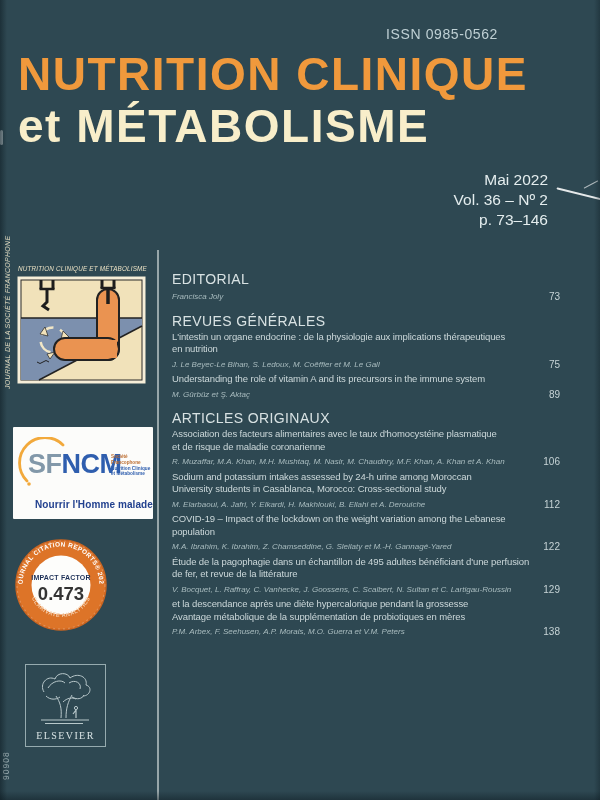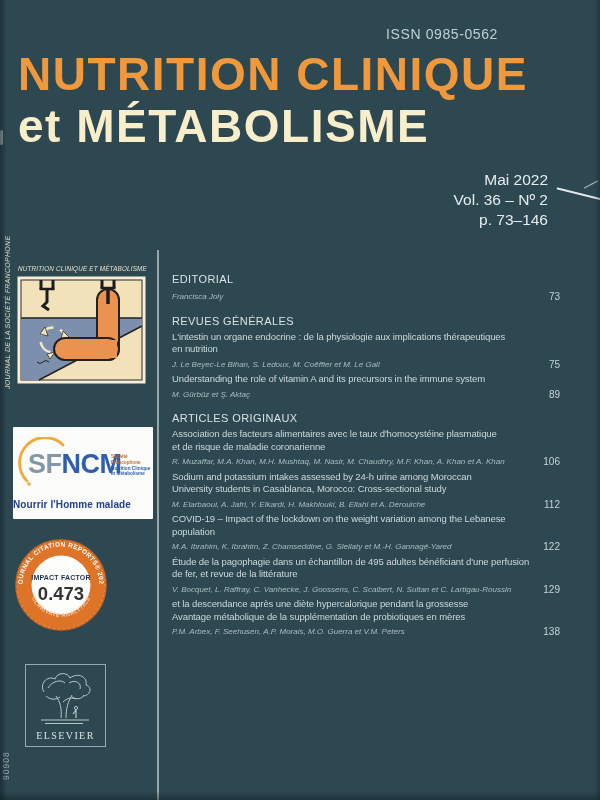--- a/index.html
+++ b/index.html
@@ -32,30 +32,30 @@
   .logo-caption{position:absolute;left:18px;top:265px;width:130px;font-style:italic;font-size:6.3px;letter-spacing:.2px;color:#eae1c4;white-space:nowrap;}
   .logo-art{position:absolute;left:17px;top:276px;}
   .sfncm{position:absolute;left:13px;top:427px;width:140px;height:92px;background:#fcfcfa;border-radius:1px;}
   .sfncm-swoosh{position:absolute;left:2px;top:10px;}
   .sfncm-acronym{position:absolute;left:15px;top:22px;font-size:27px;font-weight:bold;letter-spacing:-.5px;}
   .sfncm-acronym .sf{color:#8298a9;}
   .sfncm-acronym .ncm{color:#2f5eae;}
   .sfncm-side{position:absolute;left:98px;top:27px;font-size:4.7px;line-height:5.8px;font-weight:bold;}
   .sfncm-side .warm{color:#bd6f33;}
   .sfncm-side .cool{color:#2f5eae;}
-  .sfncm-tagline{position:absolute;left:0;bottom:9px;width:100%;text-align:left;font-size:10px;font-weight:bold;color:#22418f;letter-spacing:.1px;}
+  .sfncm-tagline{position:absolute;left:0;bottom:9px;width:100%;text-align:right;font-size:10px;font-weight:bold;color:#22418f;letter-spacing:.1px;}
   .badge{position:absolute;left:13px;top:537px;}
   .elsevier{position:absolute;left:25px;top:664px;width:79px;height:81px;border:1px solid rgba(186,204,207,.75);}
   .elsevier-name{position:absolute;left:0;bottom:5px;width:100%;text-align:center;font-family:"Liberation Serif","DejaVu Serif",serif;font-size:10px;letter-spacing:1.4px;color:#d9e4e5;}
   .elsevier-tree{position:absolute;left:8px;top:5px;}
   .print-code{position:absolute;left:1px;top:780px;transform:rotate(-90deg);transform-origin:0 0;font-size:8.5px;letter-spacing:1px;color:#9aacb0;white-space:nowrap;}
   
   .toc{position:absolute;left:172px;top:265px;width:388px;padding-top:7px;color:#cdd9db;}
   .toc-section{margin-bottom:12px;}
-  .toc-heading{font-size:11px;line-height:14px;letter-spacing:.4px;color:#d8e2e3;margin:0 0 3px 0;}
+  .toc-heading{font-size:14px;line-height:14px;letter-spacing:.4px;color:#d8e2e3;margin:0 0 3px 0;}
   .toc-item{margin-bottom:4px;}
   .toc-title{font-size:9.5px;letter-spacing:-.1px;line-height:12.5px;color:#ccd8da;}
   .toc-row{position:relative;line-height:9.5px;padding-right:34px;margin-top:1px;min-height:10px;}
   .toc-authors{font-style:italic;font-size:8px;color:#a9bcbf;white-space:nowrap;}
   .toc-page{position:absolute;right:0;bottom:0;font-size:10px;color:#c6d3d5;}
 </style>
 </head>
 <body>
 
 <div class="cover">

